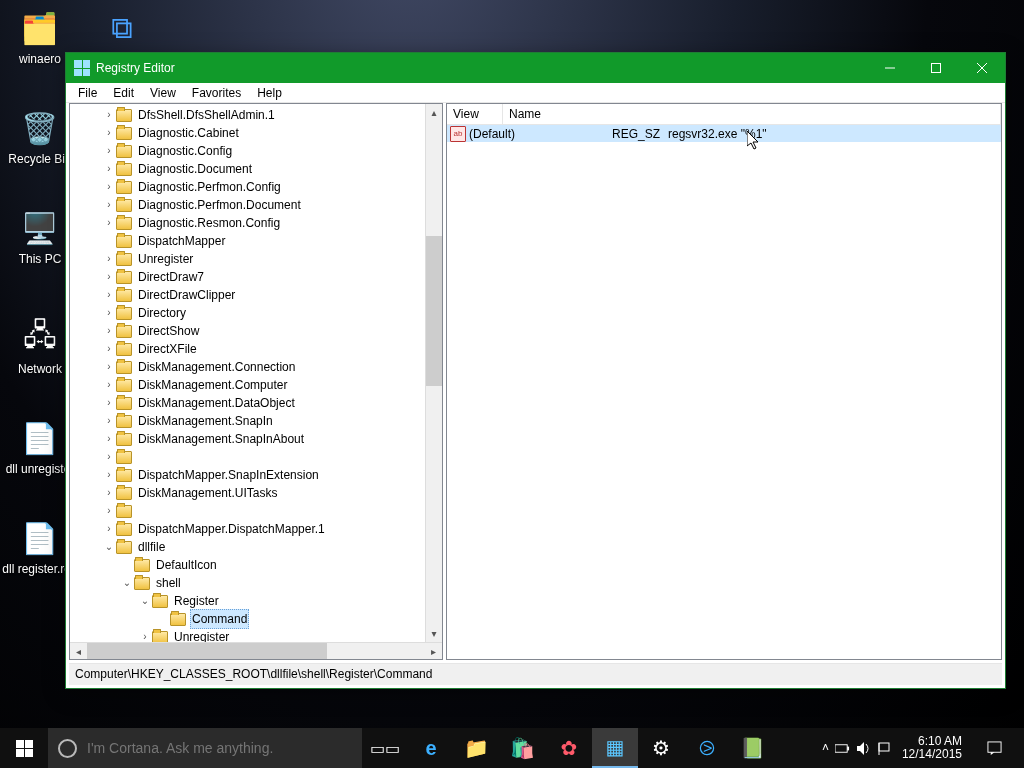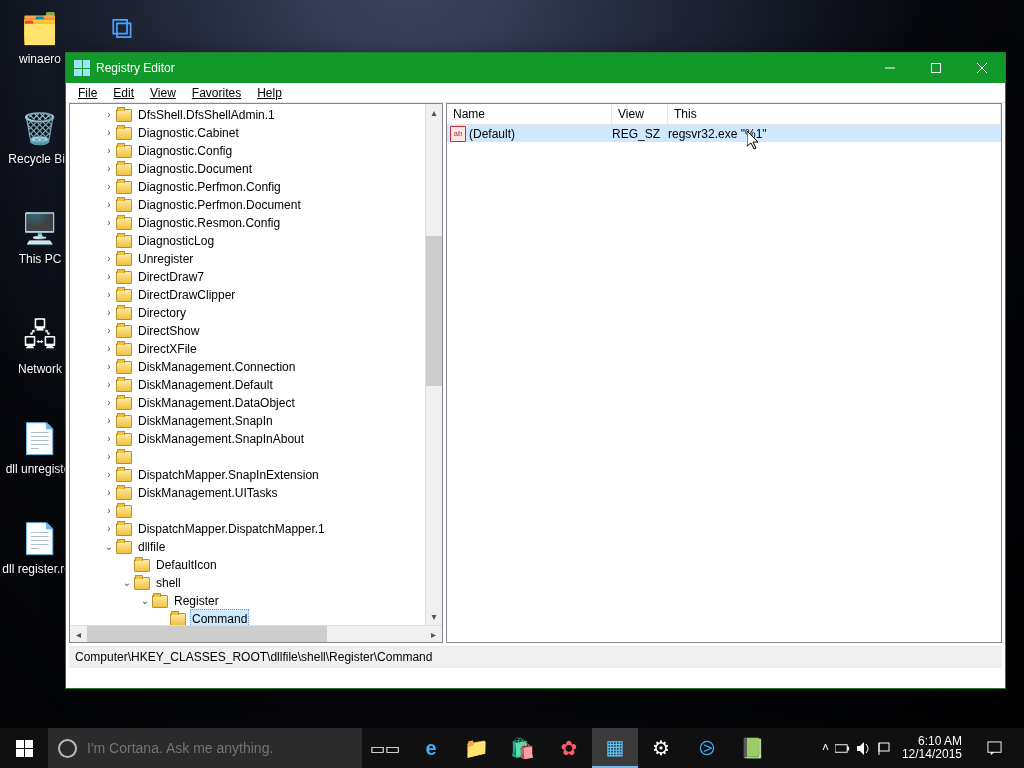--- a/index.html
+++ b/index.html
@@ -31,21 +31,21 @@
   .titlebar .appicon { width: 16px; height: 16px; margin: 0 6px 0 8px; display: grid; grid-template-columns: 1fr 1fr; grid-template-rows: 1fr 1fr; gap: 1px; }
   .titlebar .appicon div { background: #9de2ff; }
   .titlebar .ttl { flex: 1; }
   .winbtn { width: 46px; height: 30px; display: flex; align-items: center; justify-content: center; }
   .winbtn svg { width: 10px; height: 10px; }
 
   .menubar {
     height: 20px; background: #fff; display: flex; align-items: center;
     font-size: 12px; padding: 0 4px; border-bottom: 1px solid #e6e6e6;
   }
-  .menubar span { padding: 2px 8px; text-decoration: underline; }
+  .menubar span { padding: 2px 8px; }
 
   .panes { flex: 1; display: flex; min-height: 0; padding: 0 3px; gap: 3px; }
   .pane { border: 1px solid #828790; background: #fff; overflow: hidden; }
   .tree-pane { width: 374px; display: flex; flex-direction: column; }
   .tree-scroll { flex: 1; overflow: hidden; position: relative; }
   .tree { font-size: 12px; padding: 2px 0 2px 4px; line-height: 18px; white-space: nowrap; }
   .node { display: flex; align-items: center; height: 18px; }
   .node .exp { width: 14px; text-align: center; color: #555; font-size: 10px; }
   .node .fold { width: 16px; height: 13px; background: linear-gradient(#ffe9a6,#f0c241); border: 1px solid #b89328; border-radius: 1px; margin-right: 4px; position: relative; }
   .node .fold::before { content: ""; position: absolute; top: -3px; left: 0; width: 6px; height: 3px; background: #f0c241; border: 1px solid #b89328; border-bottom: none; border-radius: 1px 1px 0 0; }
@@ -60,21 +60,21 @@
   .list-pane { flex: 1; display: flex; flex-direction: column; }
   .list-head { display: flex; font-size: 12px; border-bottom: 1px solid #e6e6e6; background:#fff; }
   .list-head div { padding: 3px 6px; border-right: 1px solid #e6e6e6; }
   .col-name { width: 165px; } .col-type { width: 56px; } .col-data { flex: 1; }
   .list-body { flex: 1; }
   .row { display: flex; font-size: 12px; height: 17px; align-items: center; }
   .row.sel { background: #cde8ff; }
   .row .ic { width: 16px; height: 16px; margin: 0 3px; border: 1px solid #b33; background: #ffe6e6; font-size: 8px; color: #b33; display:flex;align-items:center;justify-content:center; border-radius: 1px; }
   .row .c1 { width: 143px; } .row .c2 { width: 56px; } .row .c3 { flex: 1; }
 
-  .status { height: 22px; border-top: 1px solid #e6e6e6; background: #f0f0f0; font-size: 12px; padding: 3px 6px; margin: 3px 3px 20px 3px; }
+  .status { height: 22px; border-top: 1px solid #e6e6e6; background: #f0f0f0; font-size: 12px; padding: 3px 6px; margin: 3px 3px 3px 3px; }
 
   
   .vscroll { position: absolute; right: 0; top: 0; bottom: 0; width: 17px; background:#f0f0f0; border-left: 1px solid #ddd; }
   .vscroll .varrow { height: 17px; display:flex;align-items:center;justify-content:center;font-size:10px;color:#555; }
   .vscroll .vtrack { position:absolute; top:17px; bottom:17px; left:0; right:0; }
   .vscroll .vthumb { position:absolute; left:0; right:0; top:115px; height:150px; background:#cdcdcd; }
 
   
   .taskbar {
     position: absolute; left: 0; right: 0; bottom: 0; height: 40px;
@@ -198,21 +198,21 @@
               <span class="lbl">Diagnostic.Perfmon.Document</span>
             </div>
             <div class="node" style="padding-left: 28px;">
               <span class="exp">›</span>
               <span class="fold"></span>
               <span class="lbl">Diagnostic.Resmon.Config</span>
             </div>
             <div class="node" style="padding-left: 28px;">
               <span class="exp"></span>
               <span class="fold"></span>
-              <span class="lbl">DiagnosticLog</span>
+              <span class="lbl">DispatchMapper</span>
             </div>
             <div class="node" style="padding-left: 28px;">
               <span class="exp">›</span>
               <span class="fold"></span>
               <span class="lbl">Unregister</span>
             </div>
             <div class="node" style="padding-left: 28px;">
               <span class="exp">›</span>
               <span class="fold"></span>
               <span class="lbl">DirectDraw7</span>
@@ -238,21 +238,21 @@
               <span class="lbl">DirectXFile</span>
             </div>
             <div class="node" style="padding-left: 28px;">
               <span class="exp">›</span>
               <span class="fold"></span>
               <span class="lbl">DiskManagement.Connection</span>
             </div>
             <div class="node" style="padding-left: 28px;">
               <span class="exp">›</span>
               <span class="fold"></span>
-              <span class="lbl">DiskManagement.Default</span>
+              <span class="lbl">DiskManagement.Computer</span>
             </div>
             <div class="node" style="padding-left: 28px;">
               <span class="exp">›</span>
               <span class="fold"></span>
               <span class="lbl">DiskManagement.DataObject</span>
             </div>
             <div class="node" style="padding-left: 28px;">
               <span class="exp">›</span>
               <span class="fold"></span>
               <span class="lbl">DiskManagement.SnapIn</span>
@@ -328,23 +328,22 @@
         <div class="arrow">◂</div>
         <div class="track">
             <div class="thumb"></div>
           </div>
         <div class="arrow">▸</div>
       </div>
     </div>
 
     <div class="pane list-pane">
       <div class="list-head">
-        <div class="col-name">Name</div>
         <div class="col-type">View</div>
-        <div class="col-data">This</div>
+        <div class="col-data">Name</div>
       </div>
       <div class="list-body" id="listbody">
           <div class="row sel">
             <span class="ic">ab</span>
             <span class="c1">(Default)</span>
             <span class="c2">REG_SZ</span>
             <span class="c3">regsvr32.exe "%1"</span>
           </div>
         </div>
     </div>

